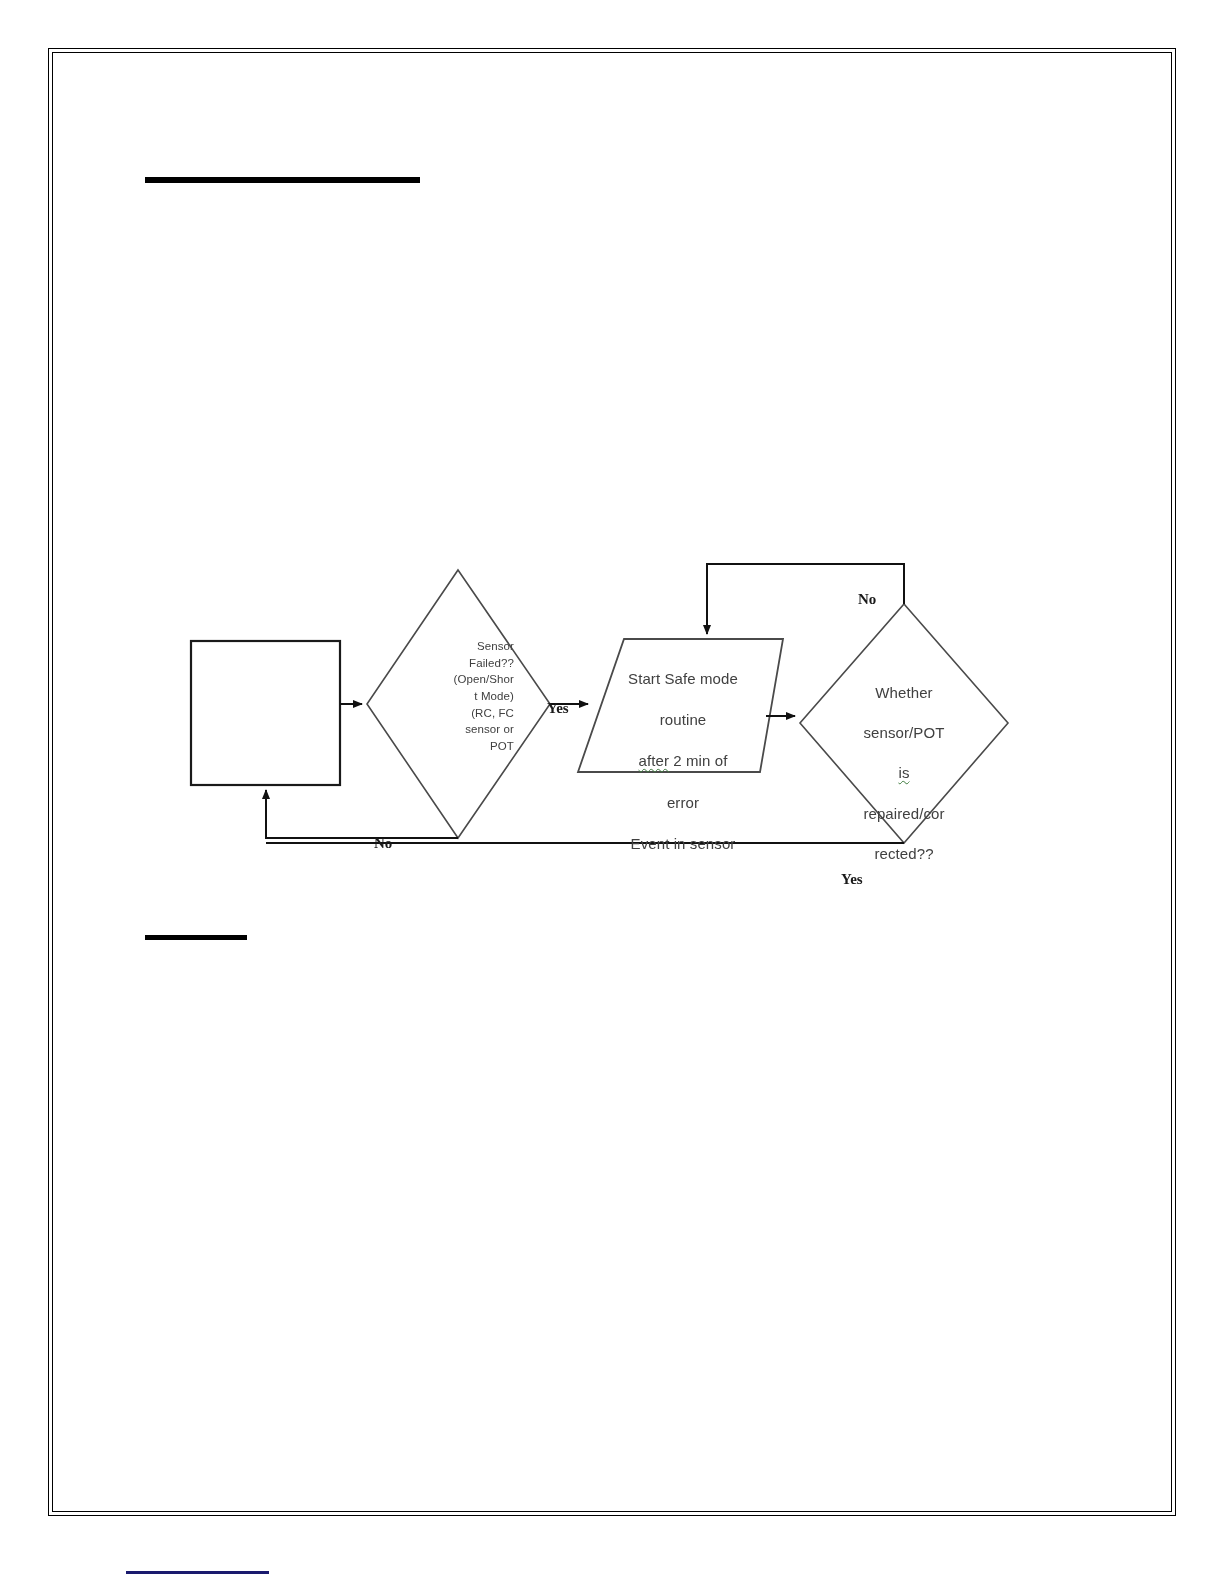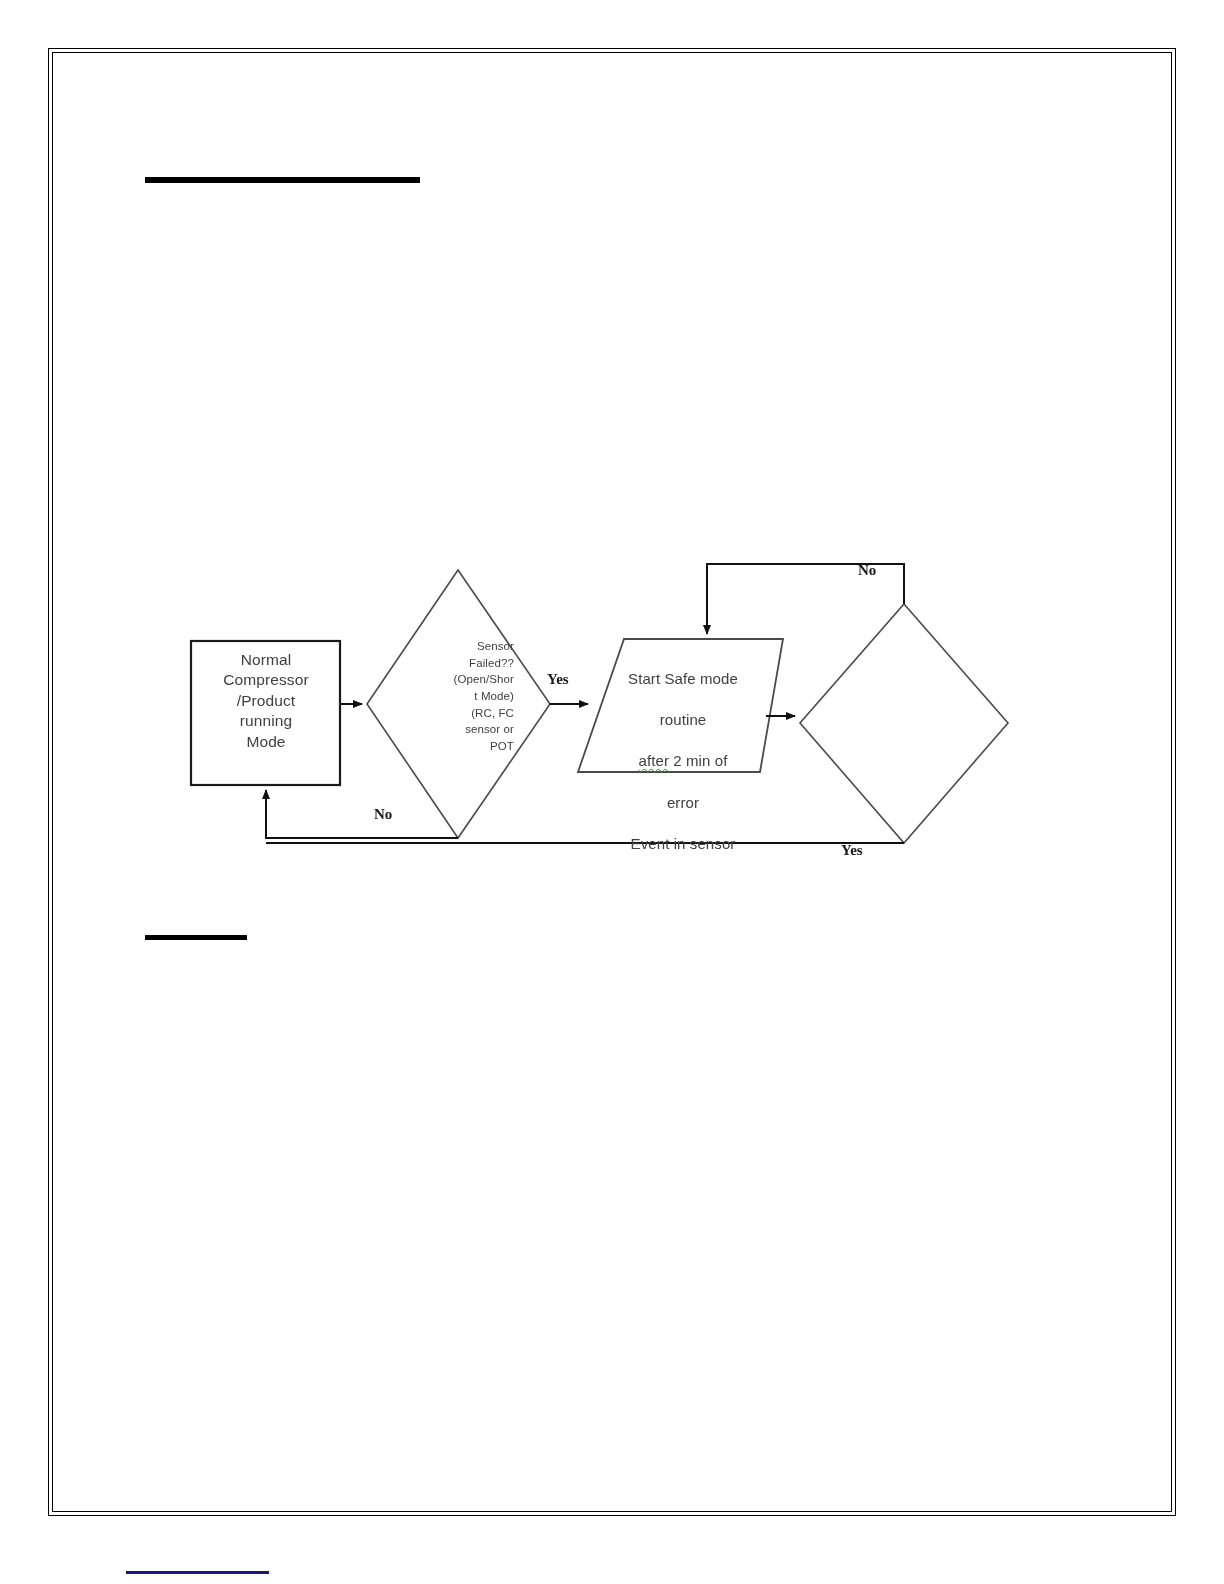--- a/index.html
+++ b/index.html
@@ -130,20 +130,21 @@
     text-decoration: underline wavy #3c7a3c;
     text-decoration-thickness: 1px;
     text-underline-offset: 2px;
   }
   .edge-label {
     position: absolute;
     font-family: "Liberation Serif", serif;
     font-weight: bold;
     font-size: 15px;
     color: #1a1a1a;
+    margin-top: 29px;
   }
   .lbl-yes-1 { left: 547px; top: 671px; }
   .lbl-no-top { left: 858px; top: 562px; }
   .lbl-no-bottom { left: 374px; top: 806px; }
   .lbl-yes-bottom { left: 841px; top: 842px; }
 </style>
 </head>
 <body>
 
 <div class="page">
@@ -176,42 +177,44 @@
 
     <path class="connector" d="M766,716 L795,716" marker-end="url(#arrow)"></path>
 
     <path class="connector" d="M458,838 L266,838 L266,790" marker-end="url(#arrow)"></path>
 
     <path class="connector" d="M904,604 L904,564 L707,564 L707,634" marker-end="url(#arrow)"></path>
 
     <path class="connector" d="M904,843 L266,843"></path>
   </svg>
 
-  <div class="node-text txt-normal">Normal
-Compressor
-/Product
-running
-Mode</div>
 
   <div class="node-text txt-sensor">Sensor
 Failed??
 (Open/Shor
 t Mode)
 (RC, FC
 sensor or
 POT</div>
 
   <div class="node-text txt-safe">
     <span>Start Safe mode</span><br>
     <span>routine</span><br>
     <span class="spell">after</span><span> 2 min of</span><br>
     <span>error</span><br>
     <span>Event in sensor</span>
   </div>
 
+  <div class="node-text txt-whether">
+    <span>Whether</span><br>
+    <span>sensor/POT</span><br>
+    <span class="spell">is</span><br>
+    <span>repaired/cor</span><br>
+    <span>rected??</span>
+  </div>
 
   <div class="edge-label lbl-yes-1">Yes</div>
 
   <div class="edge-label lbl-no-top">No</div>
 
   <div class="edge-label lbl-no-bottom">No</div>
 
   <div class="edge-label lbl-yes-bottom">Yes</div>
 
 </div>

